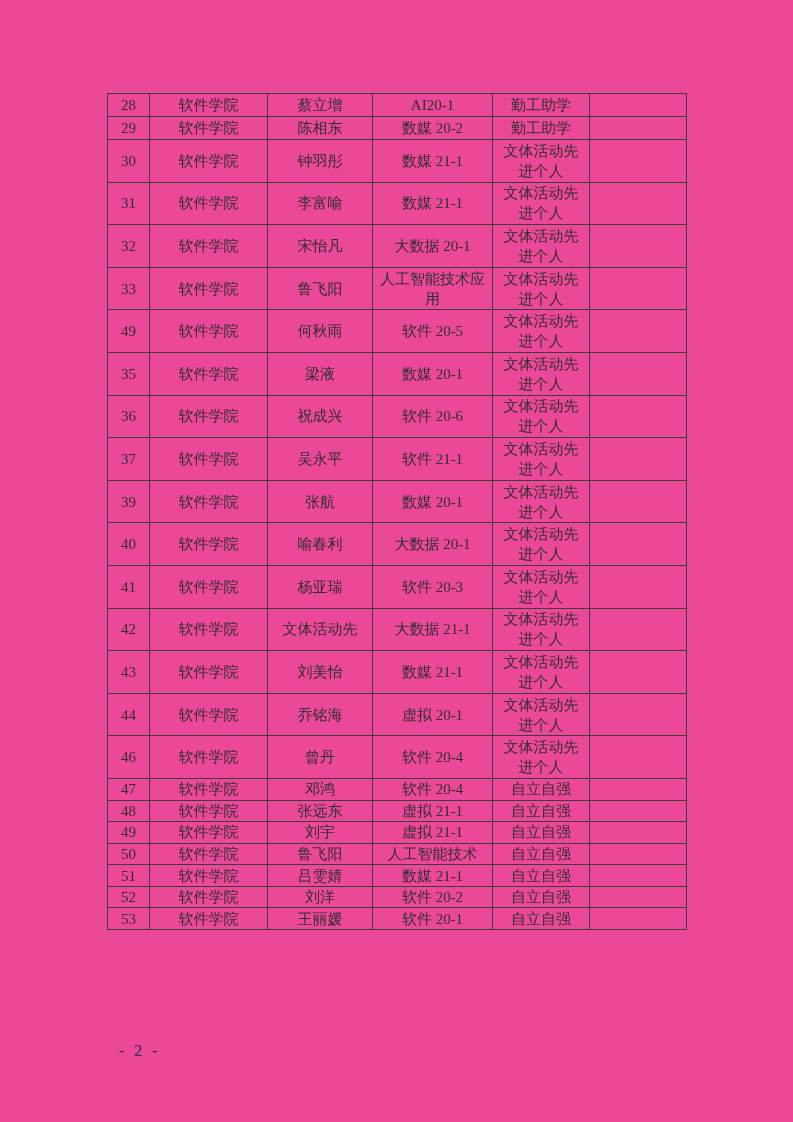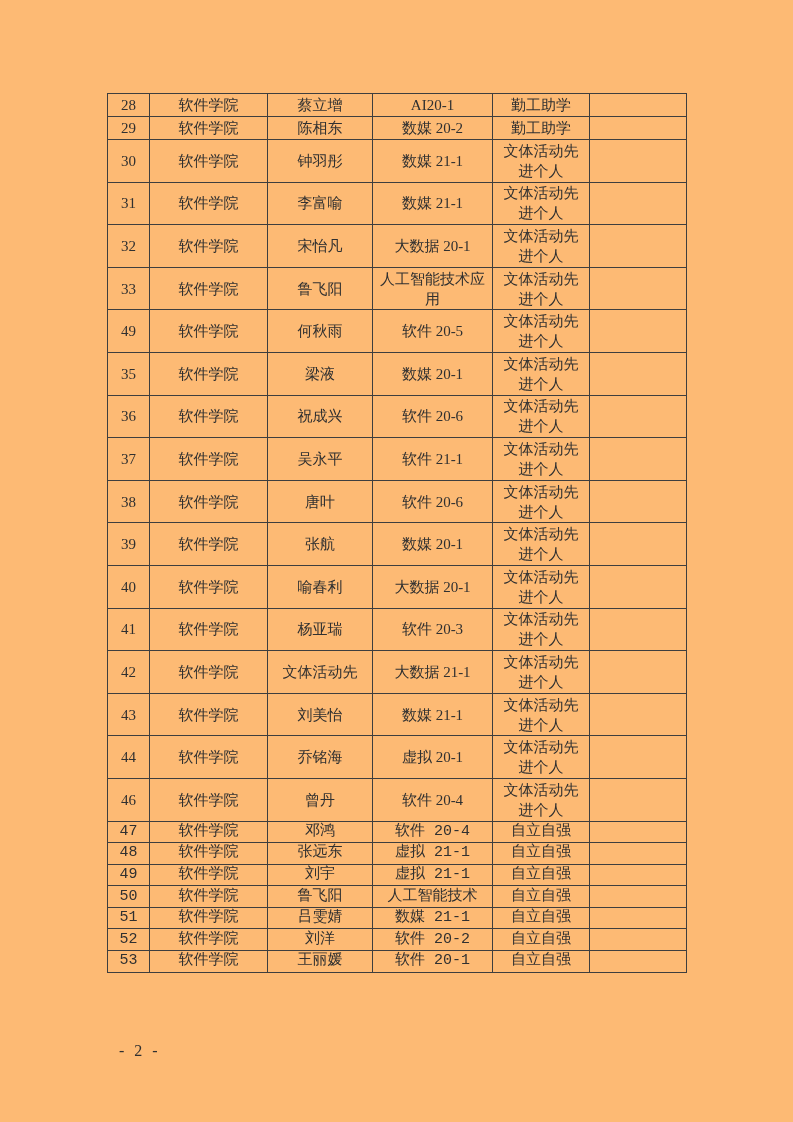--- a/index.html
+++ b/index.html
@@ -10,21 +10,21 @@
     width: 793px;
     height: 1122px;
     background: #ffffff;
     font-family: "Liberation Serif", "DejaVu Serif", serif;
     color: #303030;
   }
   .page {
     position: relative;
     width: 793px;
     height: 1122px;
-    background: #fdba74;
+    background: #ec4899;
     overflow: hidden;
   }
   table.roster {
     position: absolute;
     left: 107px;
     top: 93px;
     width: 579px;
     border-collapse: collapse;
     table-layout: fixed;
   }
@@ -34,21 +34,21 @@
     vertical-align: middle;
     font-size: 15px;
     line-height: 20px;
     padding: 0 5px;
     white-space: pre-line;
     overflow: hidden;
     color: #303030;
   }
   tr.r-md   { height: 23px; }
   tr.r-tall { height: 42.6px; }
-  tr.r-sm   { height: 21.6px; font-family: Liberation Mono, monospace; }
+  tr.r-sm   { height: 21.6px; }
   .footer {
     position: absolute;
     left: 119px;
     top: 1042px;
     font-size: 16px;
     letter-spacing: 3px;
     color: #303030;
   }
 </style>
 </head>
@@ -149,29 +149,20 @@
         <tr class="r-tall">
           <td>37</td>
           <td>软件学院</td>
           <td>吴永平</td>
           <td>软件 21-1</td>
           <td>文体活动先
 进个人</td>
           <td></td>
         </tr>
         <tr class="r-tall">
-          <td>38</td>
-          <td>软件学院</td>
-          <td>唐叶</td>
-          <td>软件 20-6</td>
-          <td>文体活动先
-进个人</td>
-          <td></td>
-        </tr>
-        <tr class="r-tall">
           <td>39</td>
           <td>软件学院</td>
           <td>张航</td>
           <td>数媒 20-1</td>
           <td>文体活动先
 进个人</td>
           <td></td>
         </tr>
         <tr class="r-tall">
           <td>40</td>

